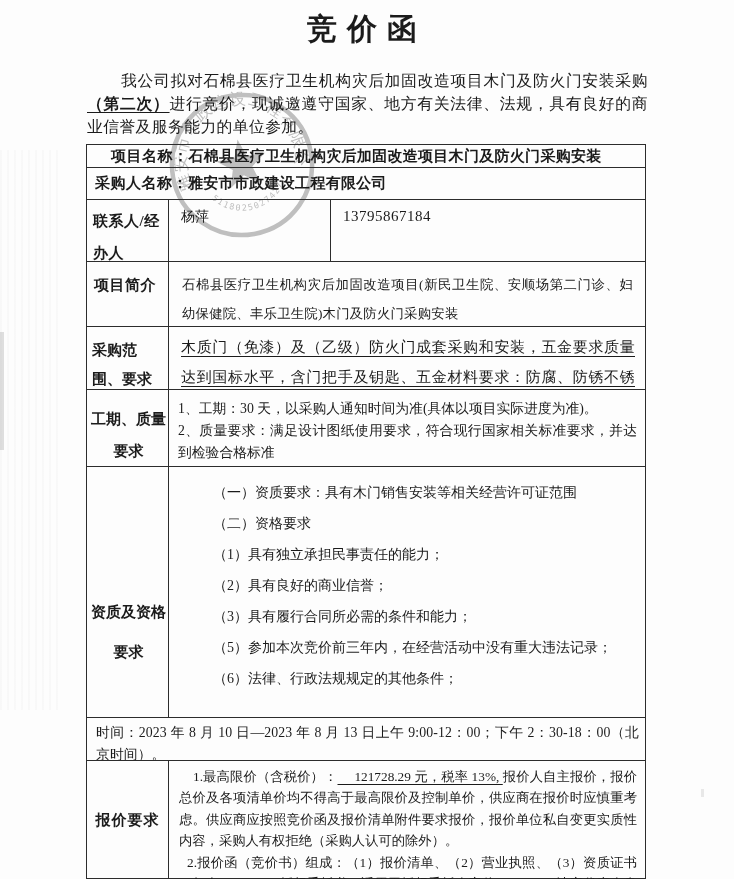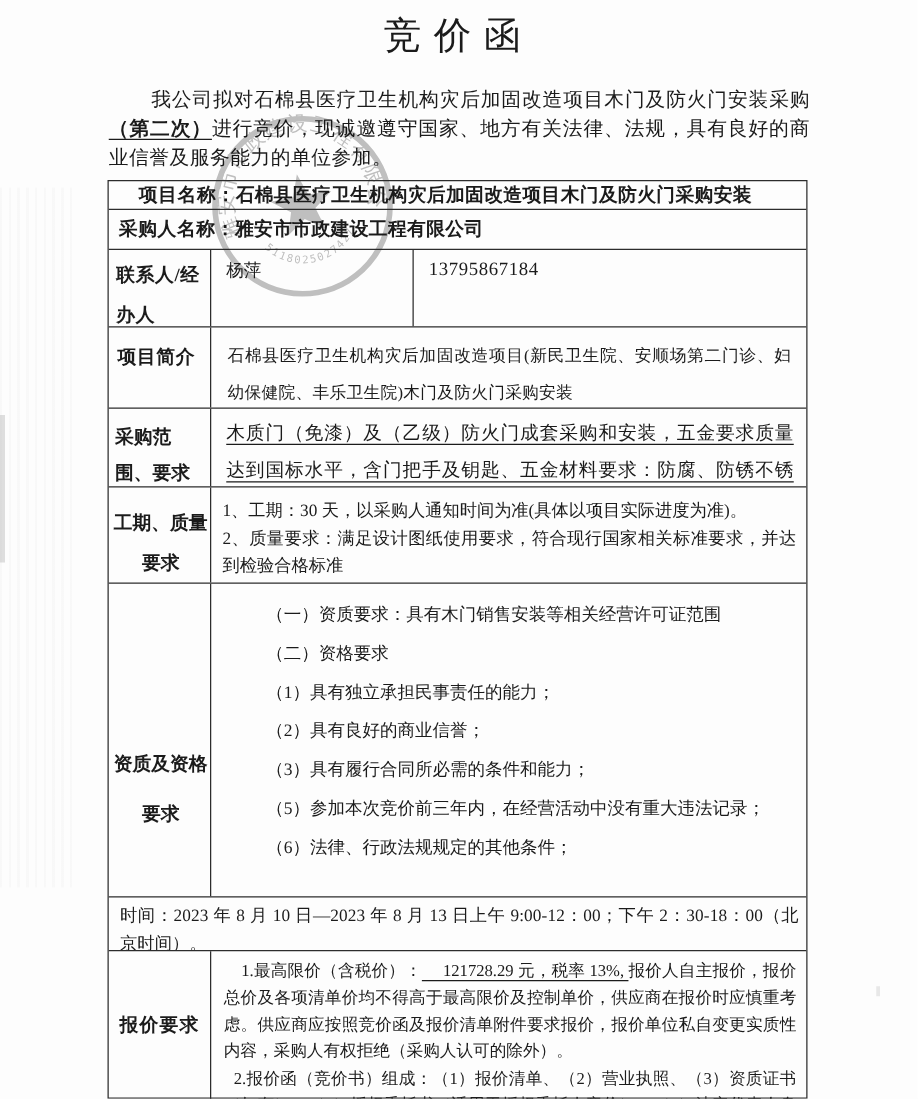--- a/index.html
+++ b/index.html
@@ -14,21 +14,21 @@
   
   .scan-stripes{
     position:absolute;left:0;top:150;top:150px;width:62px;height:560px;
     background:repeating-linear-gradient(90deg,rgba(160,160,160,.10) 0 2px,rgba(255,255,255,0) 2px 7px);
     opacity:.5;pointer-events:none;
   }
   .scan-smudge{position:absolute;background:#b9b9b9;opacity:.45;pointer-events:none;}
 
   .doc-title{
     position:absolute;top:11px;left:0;width:734px;text-align:center;
-    font-size:30px;font-weight:400;letter-spacing:10px;line-height:36px;
+    font-size:30px;font-weight:700;letter-spacing:10px;line-height:36px;
   }
   .intro{
     position:absolute;left:87px;top:53px;width:561px;
     font-size:15.8px;line-height:23px;text-align:justify;text-indent:2.15em;
     letter-spacing:.4px;
   }
   .u-inline{text-decoration:underline;text-underline-offset:3px;font-weight:bold;}
 
   
   .grid{

